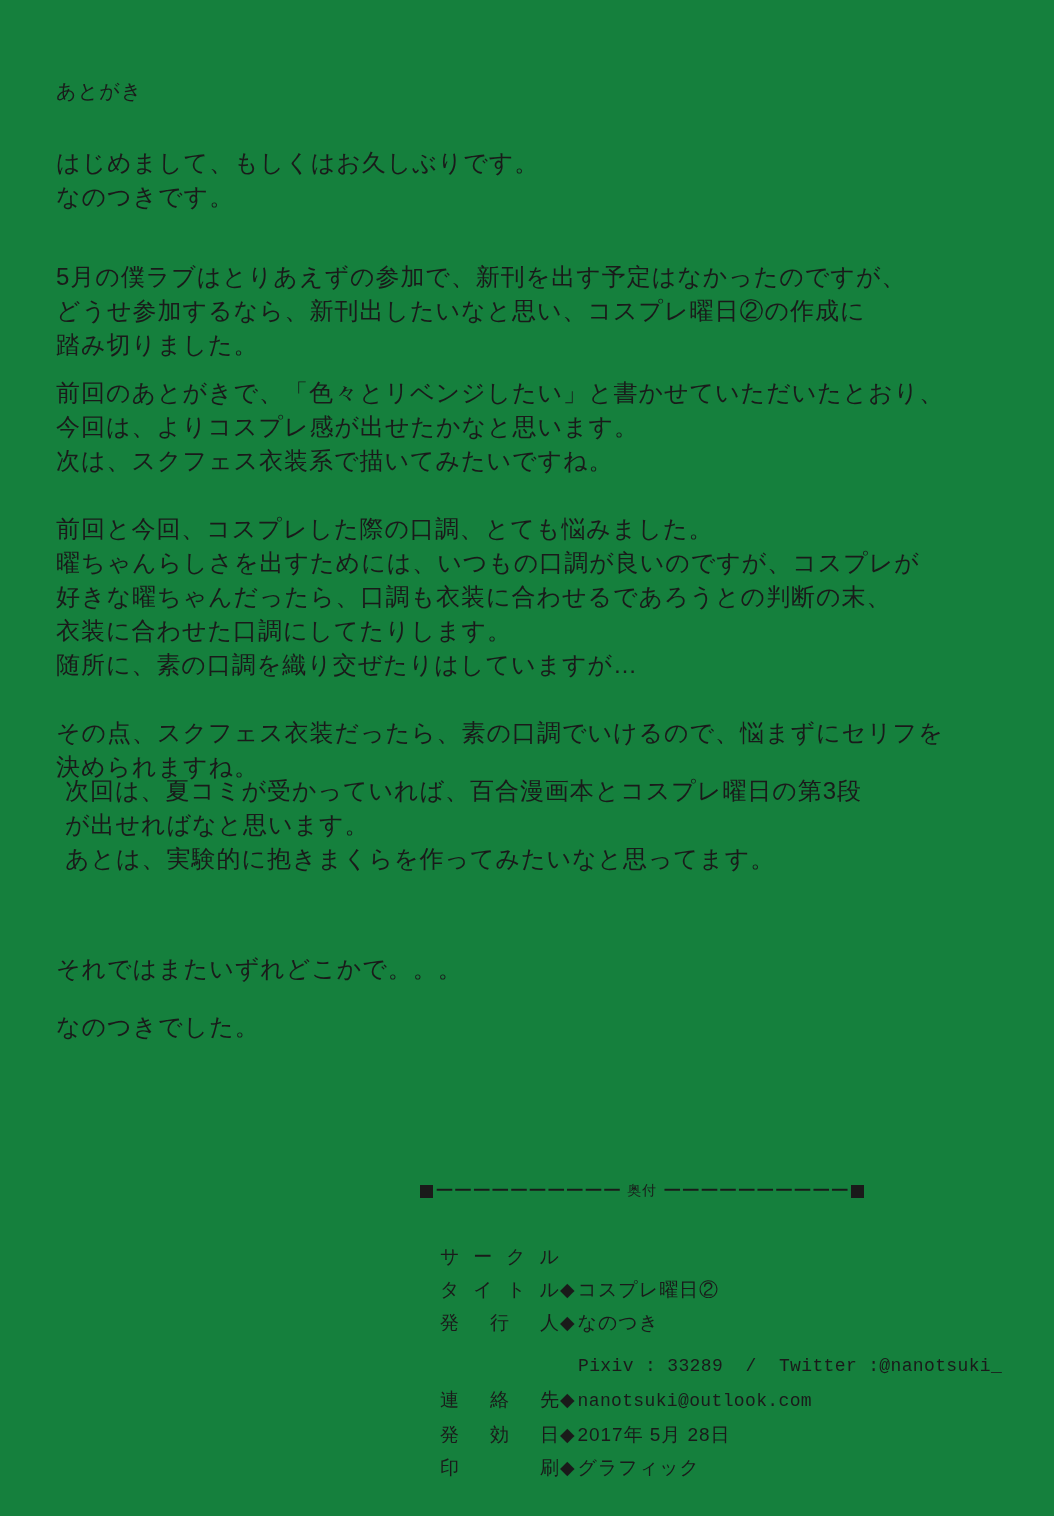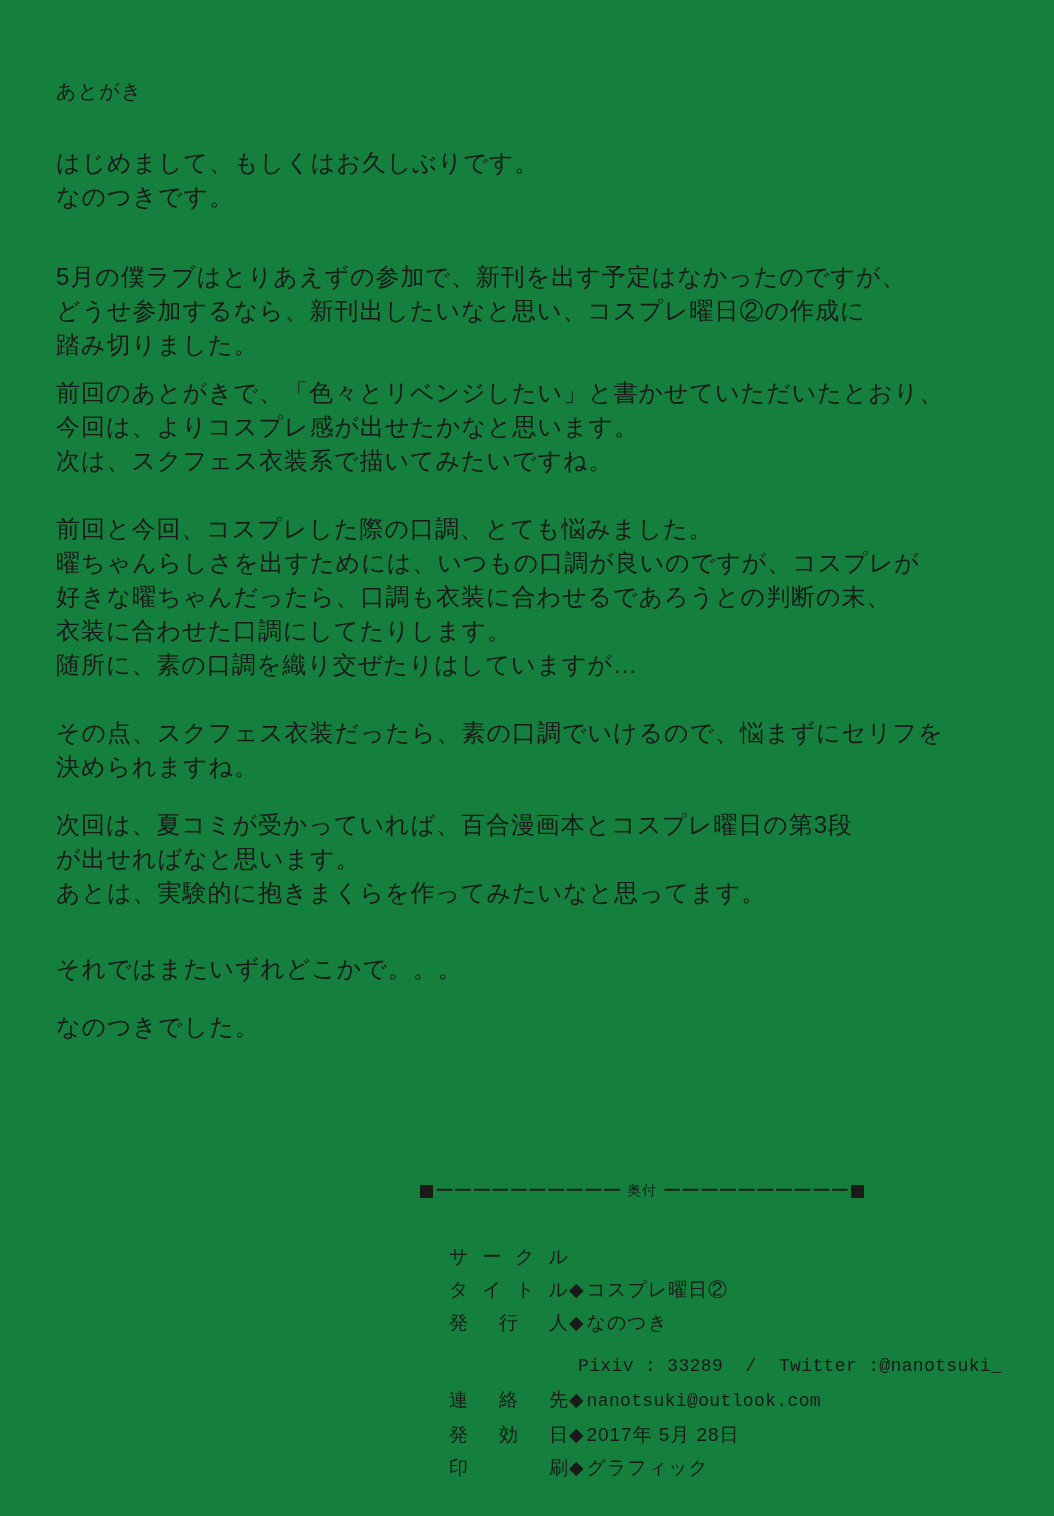--- a/index.html
+++ b/index.html
@@ -34,21 +34,21 @@
     letter-spacing: 0.04em;
     color: #1a1a1a;
     white-space: pre-line;
   }
 
   .b1 { top: 146px; }
   .b2 { top: 248px; margin-top: 12px; }
   .b3 { top: 376px; }
   .b4 { top: 512px; }
   .b5 { top: 716px; }
-  .b6 { top: 808px; }
+  .b6 { top: 774px; margin-left: 9px; }
   .b7 { top: 952px; }
   .b8 { top: 1010px; }
 
   .colophon {
     position: absolute;
     left: 420px;
     top: 1178px;
     width: 560px;
     text-align: right;
   }
@@ -88,21 +88,20 @@
   }
   .crow {
     display: flex;
     align-items: baseline;
   }
   .clabel {
     width: 120px;
     text-align: justify;
     text-align-last: justify;
     flex: 0 0 auto;
-    margin-left: 9px;
   }
   .cval {
     flex: 1 1 auto;
     white-space: pre;
   }
   .cval .dia { margin-right: 2px; }
   .mono {
     font-family: "Liberation Mono", monospace;
     font-size: 18px;
     letter-spacing: 0.02em;

